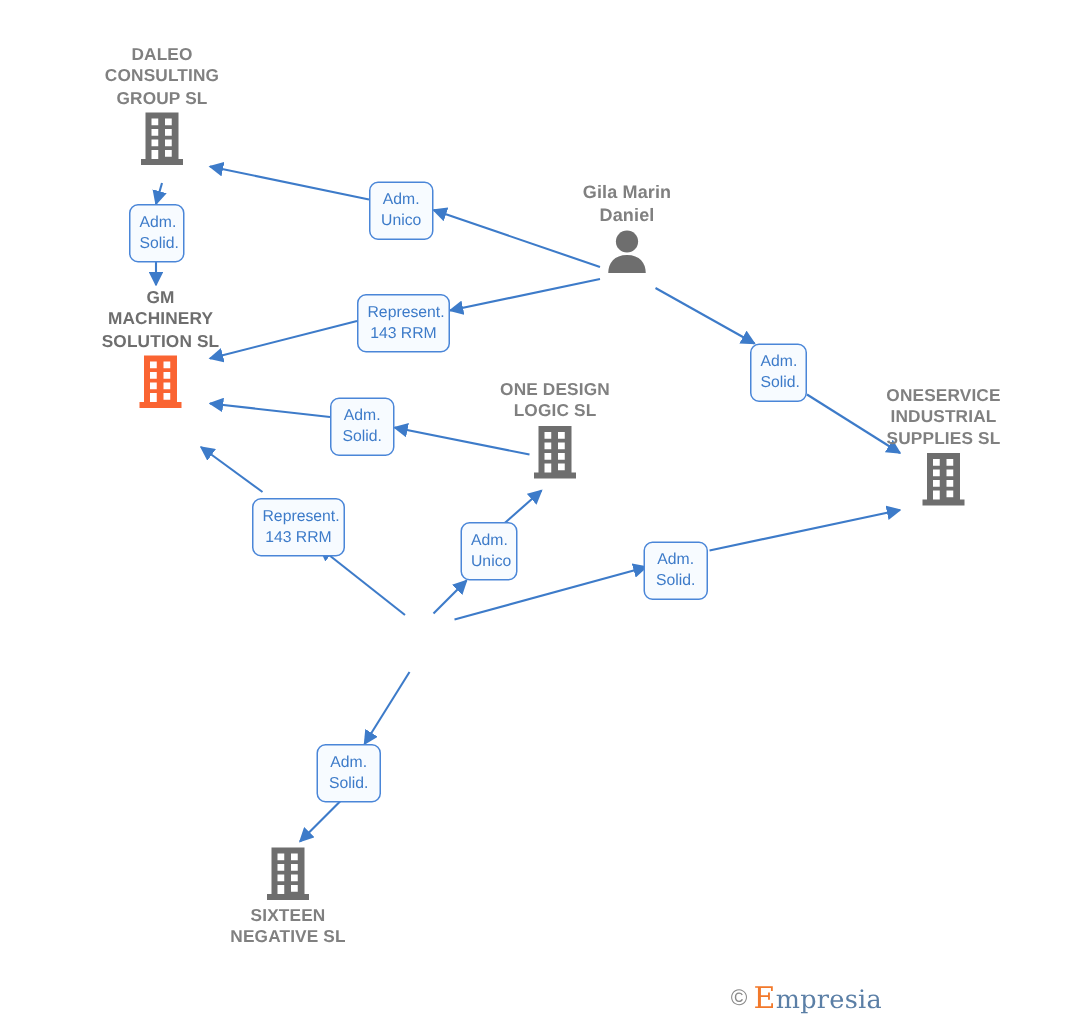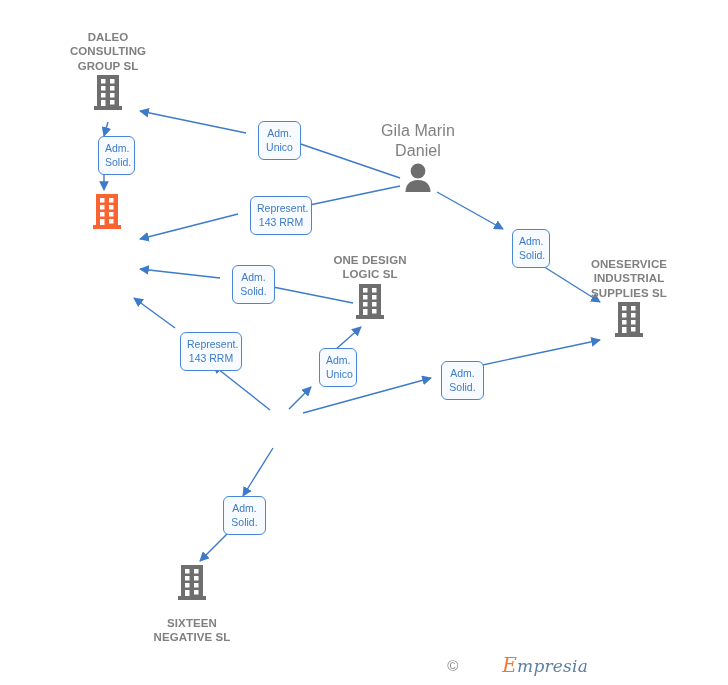--- a/index.html
+++ b/index.html
@@ -41,22 +41,22 @@
     font-size: 11.5px;
     color: #808080;
     letter-spacing: .1px;
     white-space: pre-line;
   }
   .node-label.company {
     font-weight: bold;
     font-size: 11.5px;
   }
   .node-label.person {
-    font-weight: normal;
-    font-size: 16px;
+    font-weight: bold;
+    font-size: 12px;
   }
   .node-label.highlight {
     color: #6e6e6e;
     font-weight: bold;
   }
   .icon-wrap {
     display: block;
     line-height: 0;
   }
   .icon-wrap svg { display: inline-block; }
@@ -67,44 +67,41 @@
     background: #f7fbff;
     border: 1px solid #4a86d8;
     border-radius: 6px;
     color: #3d7bc9;
     font-size: 10.5px;
     line-height: 14px;
     padding: 4px 6px 5px 6px;
     text-align: center;
     white-space: pre-line;
     box-sizing: border-box;
-    margin-left: 12px;
   }
 
   
   #watermark {
     position: absolute;
     right: 8px;
     bottom: 8px;
     display: flex;
     align-items: center;
     gap: 4px;
     user-select: none;
   }
   #watermark .copy {
     font-size: 15px;
     color: #8a8a8a;
   }
   #watermark .brand {
     font-family: "DejaVu Serif", serif;
-    font-style: italic;
     font-size: 17px;
     color: #5b7fa6;
     letter-spacing: .2px;
-    margin-left: 40px;
   }
   #watermark .brand .cap {
     color: #f2792b;
     font-size: 20px;
   }
 </style>
 </head>
 <body>
 
 <div id="graph-canvas">
@@ -160,20 +157,23 @@
         <rect x="19" y="13" width="4.5" height="4.5" fill="#ffffff"></rect>
         <rect x="10" y="20" width="4.5" height="4.5" fill="#ffffff"></rect>
         <rect x="19" y="20" width="4.5" height="4.5" fill="#ffffff"></rect>
         <rect x="10" y="27" width="4.5" height="6" fill="#ffffff"></rect>
         <rect x="19" y="27" width="4.5" height="4.5" fill="#ffffff"></rect>
       </svg>
     </span>
   </div>
 
   <div class="node" style="left:107px; top:192px;">
+    <div class="node-label company highlight">GM
+MACHINERY
+SOLUTION  SL</div>
     <span class="icon-wrap">
       <svg width="34" height="38" viewBox="0 0 34 38">
         <rect x="6" y="2" width="22" height="33" fill="#fa6432"></rect>
         <rect x="3" y="33" width="28" height="4" fill="#fa6432"></rect>
         <rect x="10" y="6" width="4.5" height="4.5" fill="#ffffff"></rect>
         <rect x="19" y="6" width="4.5" height="4.5" fill="#ffffff"></rect>
         <rect x="10" y="13" width="4.5" height="4.5" fill="#ffffff"></rect>
         <rect x="19" y="13" width="4.5" height="4.5" fill="#ffffff"></rect>
         <rect x="10" y="20" width="4.5" height="4.5" fill="#ffffff"></rect>
         <rect x="19" y="20" width="4.5" height="4.5" fill="#ffffff"></rect>
@@ -230,21 +230,21 @@
         <rect x="10" y="6" width="4.5" height="4.5" fill="#ffffff"></rect>
         <rect x="19" y="6" width="4.5" height="4.5" fill="#ffffff"></rect>
         <rect x="10" y="13" width="4.5" height="4.5" fill="#ffffff"></rect>
         <rect x="19" y="13" width="4.5" height="4.5" fill="#ffffff"></rect>
         <rect x="10" y="20" width="4.5" height="4.5" fill="#ffffff"></rect>
         <rect x="19" y="20" width="4.5" height="4.5" fill="#ffffff"></rect>
         <rect x="10" y="27" width="4.5" height="6" fill="#ffffff"></rect>
         <rect x="19" y="27" width="4.5" height="4.5" fill="#ffffff"></rect>
       </svg>
     </span>
-    <div class="node-label company" style="margin-top:15px;">SIXTEEN
+    <div class="node-label company" style="margin-top:3px;">SIXTEEN
 NEGATIVE  SL</div>
   </div>
 
   <div class="node" style="left:418px; top:121px;">
     <div class="node-label person">Gila Marin
 Daniel</div>
     <span class="icon-wrap">
       <svg width="34" height="34" viewBox="0 0 34 34">
         <circle cx="17" cy="10" r="7.4" fill="#6e6e6e"></circle>
         <path d="M 17 19 C 8.5 19 4.5 24.5 4.5 31 L 29.5 31 C 29.5 24.5 25.5 19 17 19 Z" fill="#6e6e6e"></path>

